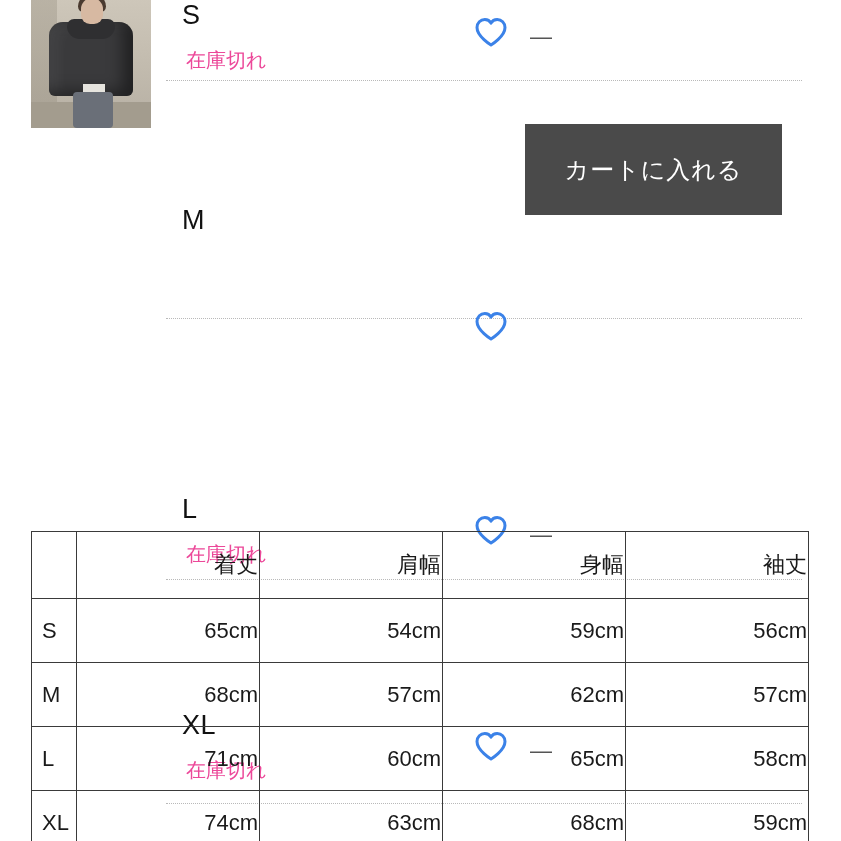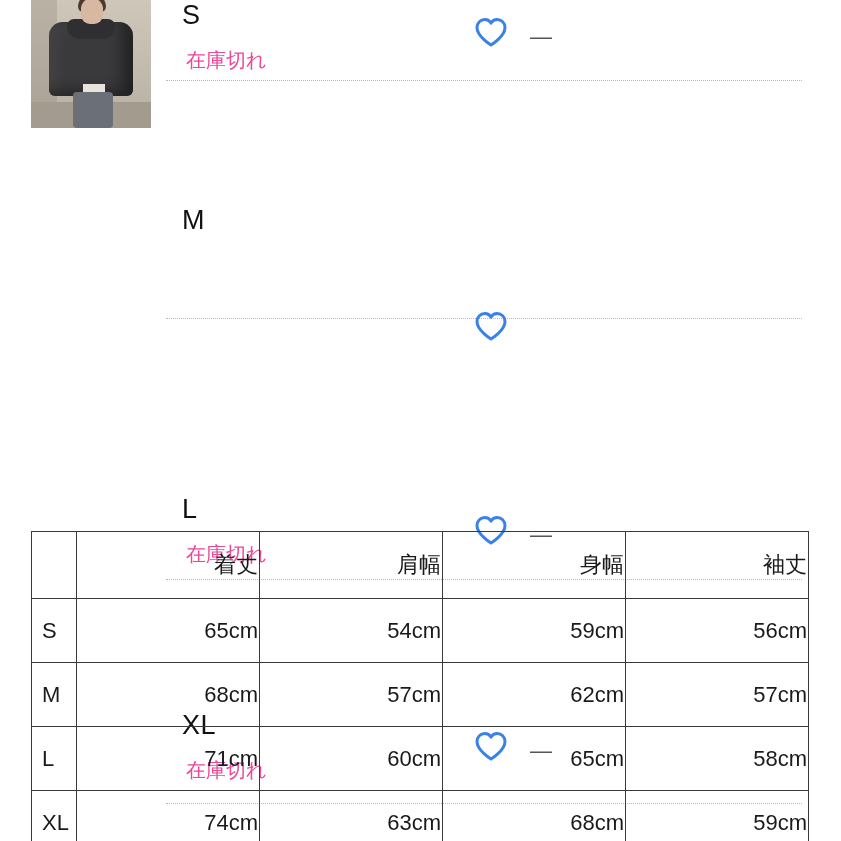--- a/index.html
+++ b/index.html
@@ -262,20 +262,21 @@
       <div class="heart">
         <svg width="34" height="32" viewBox="0 0 34 32" fill="none">
           <path d="M17 29C17 29 3 20.5 3 11.5C3 6.8 6.6 3.5 10.8 3.5C13.4 3.5 15.8 4.9 17 7.1C18.2 4.9 20.6 3.5 23.2 3.5C27.4 3.5 31 6.8 31 11.5C31 20.5 17 29 17 29Z" stroke="#3b82e8" stroke-width="3" stroke-linejoin="round"></path>
         </svg>
       </div>
       <div class="dash">—</div>
     </div>
 
   </div>
 
+  <button class="cart-button">カートに入れる</button>
 
   <table class="size-table">
     <colgroup>
       <col class="c-size">
       <col>
         <col>
         <col>
         <col>
     </colgroup>
     <thead>

